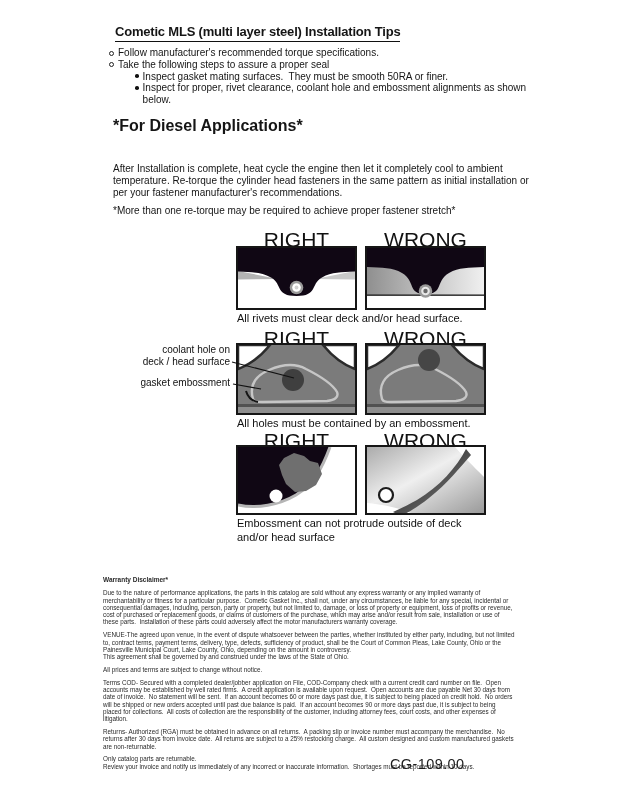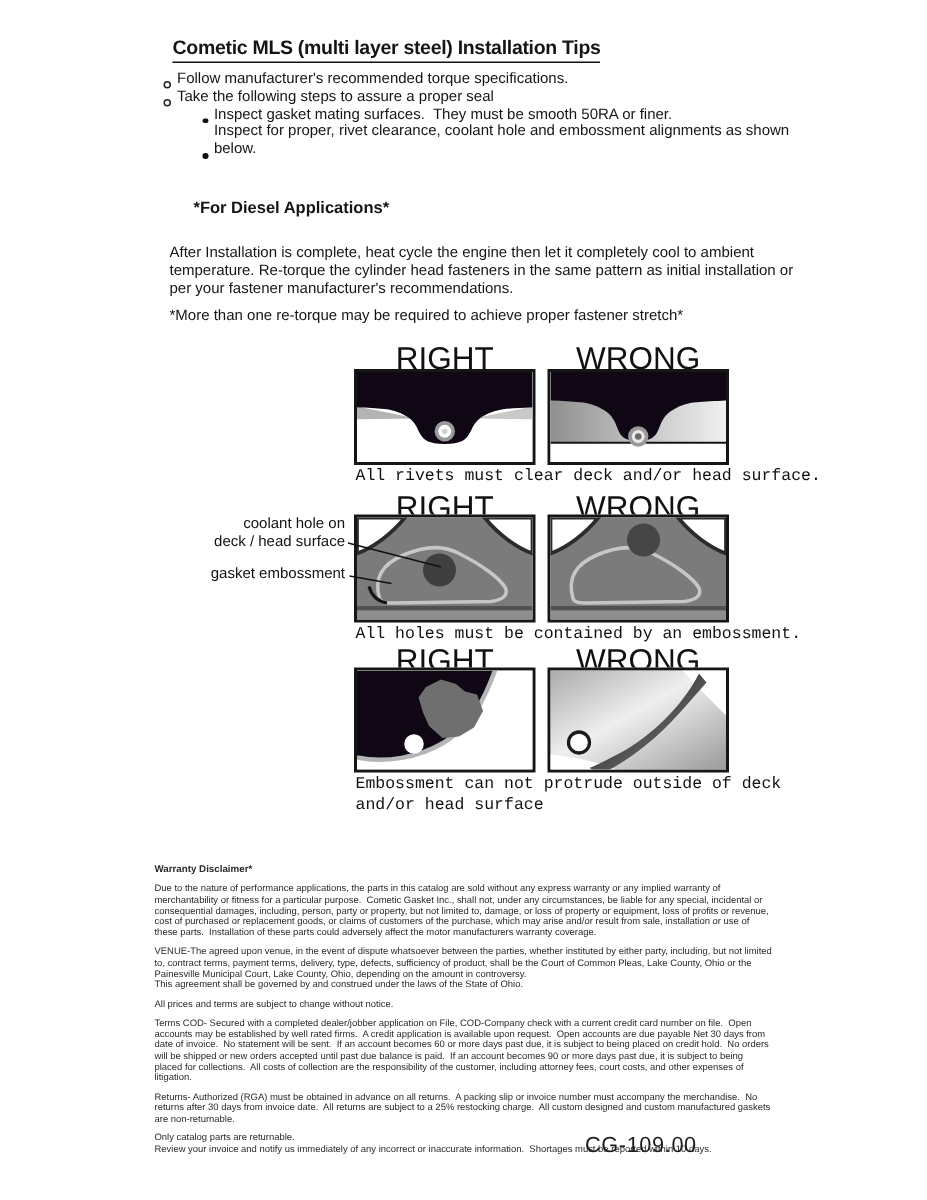--- a/index.html
+++ b/index.html
@@ -4,41 +4,41 @@
 <style>
   html,body{margin:0;padding:0;background:#ffffff;}
   .page{position:relative;width:618px;height:800px;background:#ffffff;overflow:hidden;
         font-family:"Liberation Sans", sans-serif;color:#151515;}
 
   
   .title{position:absolute;left:115px;top:24px;margin:0;font-size:13px;font-weight:bold;letter-spacing:-0.2px;}
   .title .u{border-bottom:1.8px solid #111;padding-bottom:2px;}
 
   .tips{position:absolute;left:109px;top:47px;width:440px;font-size:10px;line-height:11.8px;}
-  .tips .row{display:flex;align-items:flex-end;}
+  .tips .row{display:flex;align-items:flex-start;}
   .tips .row.sub{margin-left:26px;}
   .m{flex:0 0 auto;width:3.6px;height:3.6px;border-radius:50%;margin:3.6px 4px 0 0;}
   .m.open{border:1px solid #222;background:#fff;width:3px;height:3px;}
   .m.fill{background:#111;}
   .t{white-space:pre-wrap;}
 
-  .dieselh{position:absolute;left:113px;top:117px;margin:16px;font-size:11px;font-weight:bold;}
+  .dieselh{position:absolute;left:113px;top:117px;margin:0;font-size:16px;font-weight:bold;}
   .para{position:absolute;left:113px;margin:0;font-size:10px;line-height:11.8px;white-space:pre-wrap;}
   .p1{top:136px;width:424px;}
   .p2{top:163px;width:424px;}
   .pnote{top:205px;width:430px;}
 
   
   .dlabel{position:absolute;width:121px;text-align:center;font-size:21px;color:#111;}
   .c1{left:236px;} .c2{left:365px;}
   .r1{top:228px;} .r2{top:327px;} .r3{top:429px;}
   .box{position:absolute;width:117px;border:2px solid #161616;background:#fff;}
   .b1{top:246px;height:60px;} .b2{top:343px;height:68px;} .b3{top:445px;height:66px;}
   .box svg{display:block;}
-  .cap{position:absolute;left:237px;font-size:11px;line-height:13.5px;color:#111;white-space:pre-line;font-family:Liberation Mono, monospace;}
+  .cap{position:absolute;left:237px;font-size:11px;line-height:13.5px;color:#111;white-space:pre-line;}
   .cap1{top:312px;} .cap2{top:417px;} .cap3{top:517px;width:290px;}
 
   .callout{position:absolute;left:106px;width:124px;text-align:right;font-size:10px;line-height:11.5px;
            color:#111;white-space:pre-line;}
   .co1{top:344px;} .co2{top:377px;}
   .leaders{position:absolute;left:205px;top:355px;z-index:5;}
 
   
   .legal{position:absolute;left:103px;top:576px;width:412px;font-size:6.3px;line-height:7.3px;color:#2a2a2a;}
   .legal h3{margin:0 0 6px 0;font-size:6.5px;}

